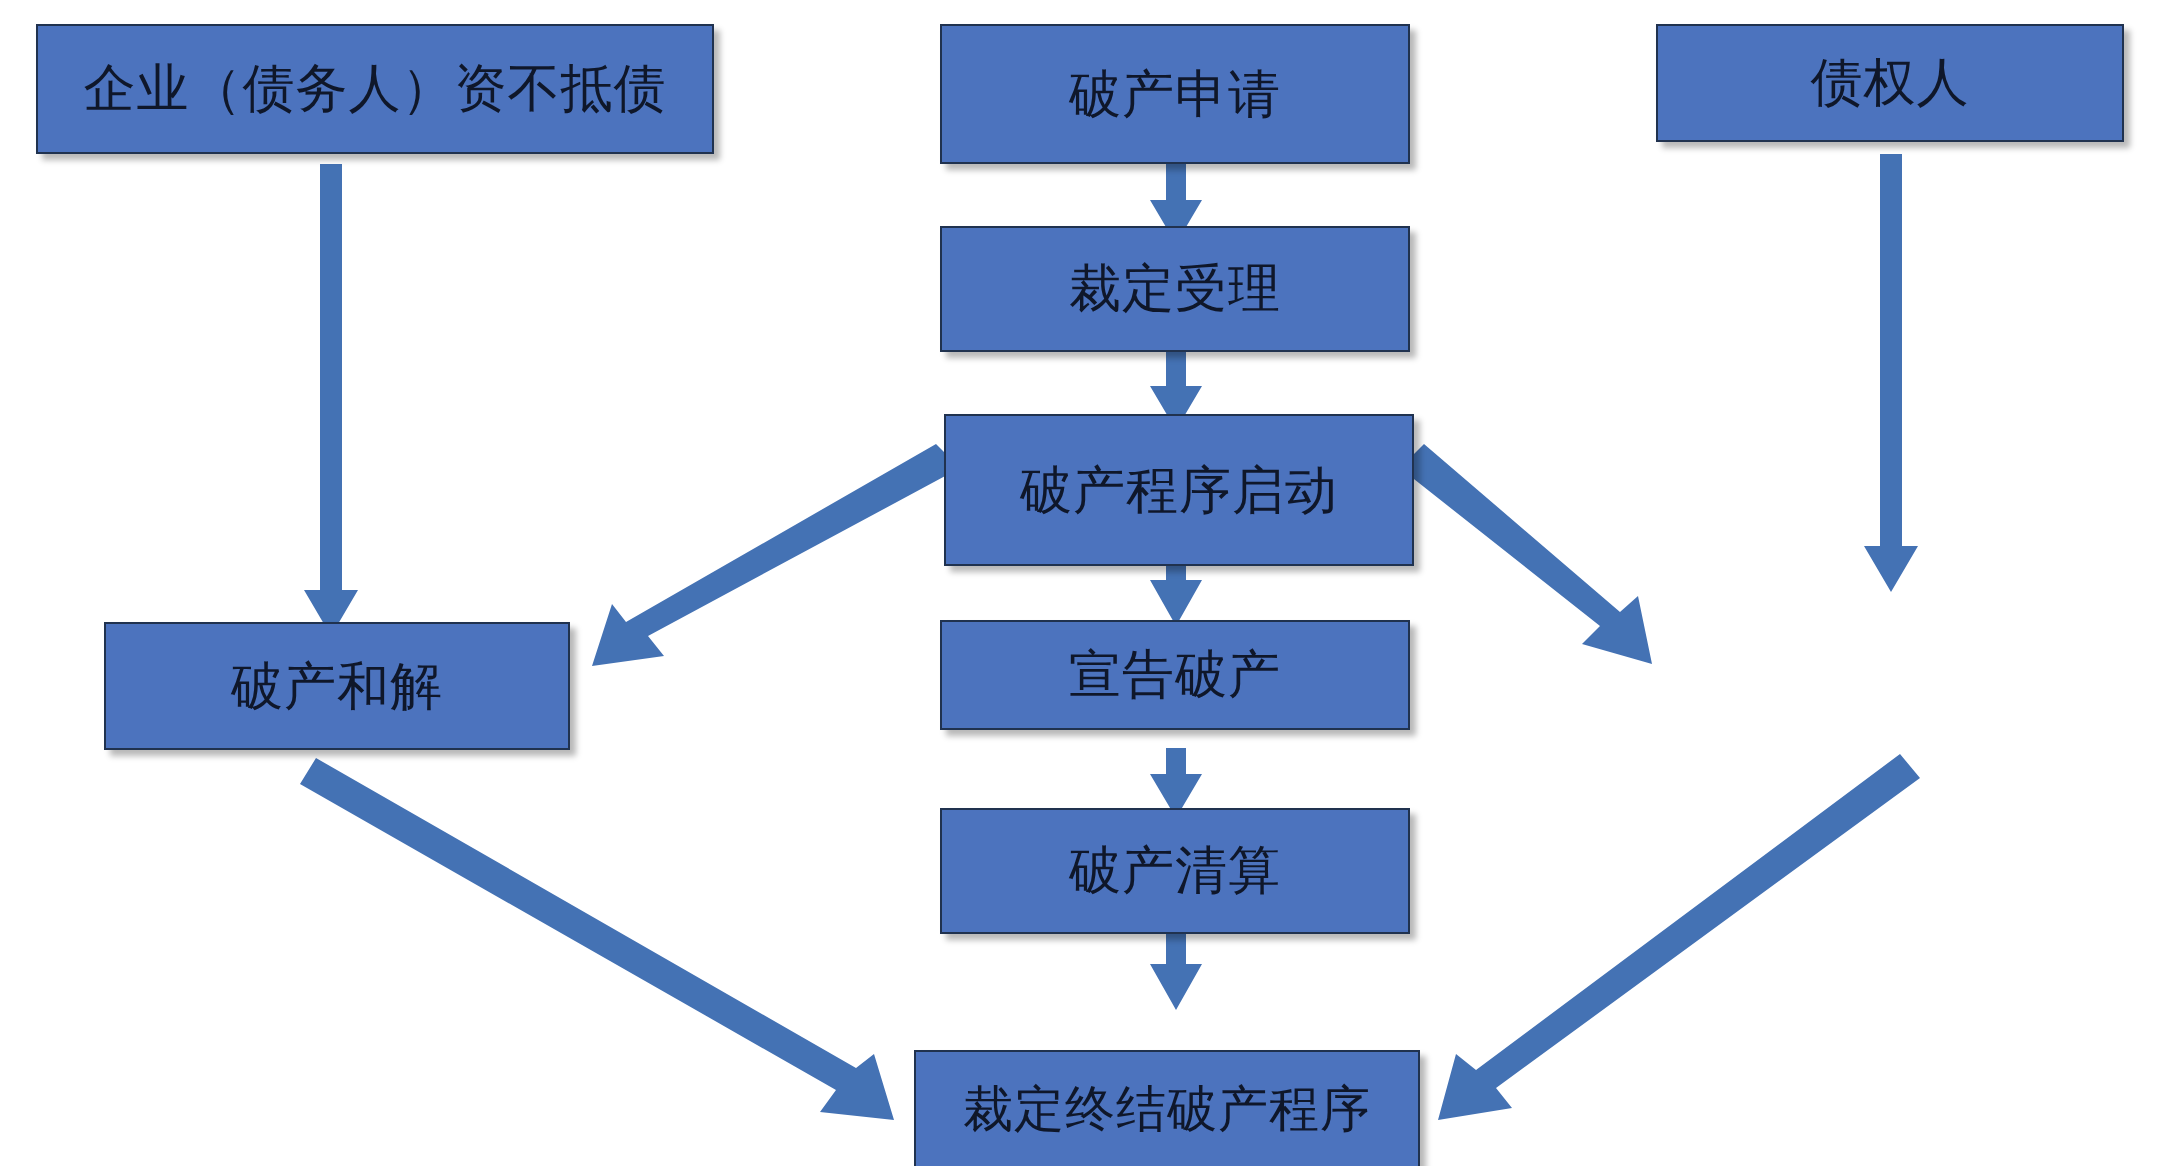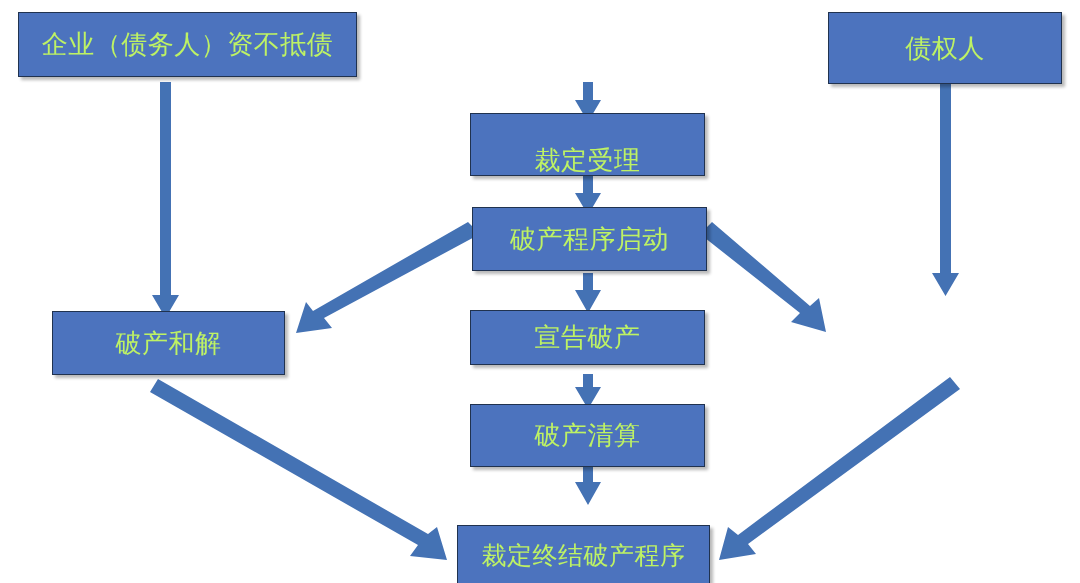--- a/index.html
+++ b/index.html
@@ -30,21 +30,21 @@
     position: absolute;
     background: #4C73BE;
     border: 1.5px solid #20324f;
     box-shadow: 3px 3px 3px rgba(0,0,0,0.28);
     display: flex;
     align-items: center;
     justify-content: center;
     z-index: 3;
   }
   .node-label {
-    color: #bef264;
+    color: #0f172a;
     font-size: 26px;
     line-height: 1.1;
     letter-spacing: 0.5px;
     white-space: nowrap;
     font-weight: 400;
   }
   .node-label.sm { font-size: 25px; }
 </style>
 </head>
 <body>
@@ -96,30 +96,33 @@
     <g>
       <path d="M 950 377 L 960 389 L 748 544 L 756 554 L 719 560 L 728 527 L 738 535 Z" fill="#4472B4"></path>
     </g>
 
   </svg>
 
   <div class="node" style="left:18px; top:12px; width:339px; height:65px;">
     <span class="node-label">企业（债务人）资不抵债</span>
   </div>
 
+  <div class="node" style="left:470px; top:12px; width:235px; height:70px;">
+    <span class="node-label">破产申请</span>
+  </div>
 
-  <div class="node" style="left:828px; top:12px; width:234px; height:72px;">
+  <div class="node" style="left:828px; top:12px; width:234px; height:59px;">
     <span class="node-label">债权人</span>
   </div>
 
-  <div class="node" style="left:470px; top:113px; width:235px; height:63px;align-items:flex-end;">
+  <div class="node" style="left:470px; top:113px; width:235px; height:63px;">
     <span class="node-label">裁定受理</span>
   </div>
 
-  <div class="node" style="left:472px; top:207px; width:235px; height:64px;">
+  <div class="node" style="left:472px; top:207px; width:235px; height:76px;">
     <span class="node-label">破产程序启动</span>
   </div>
 
   <div class="node" style="left:52px; top:311px; width:233px; height:64px;justify-content:center;">
     <span class="node-label">破产和解</span>
   </div>
 
   <div class="node" style="left:470px; top:310px; width:235px; height:55px;">
     <span class="node-label">宣告破产</span>
   </div>

